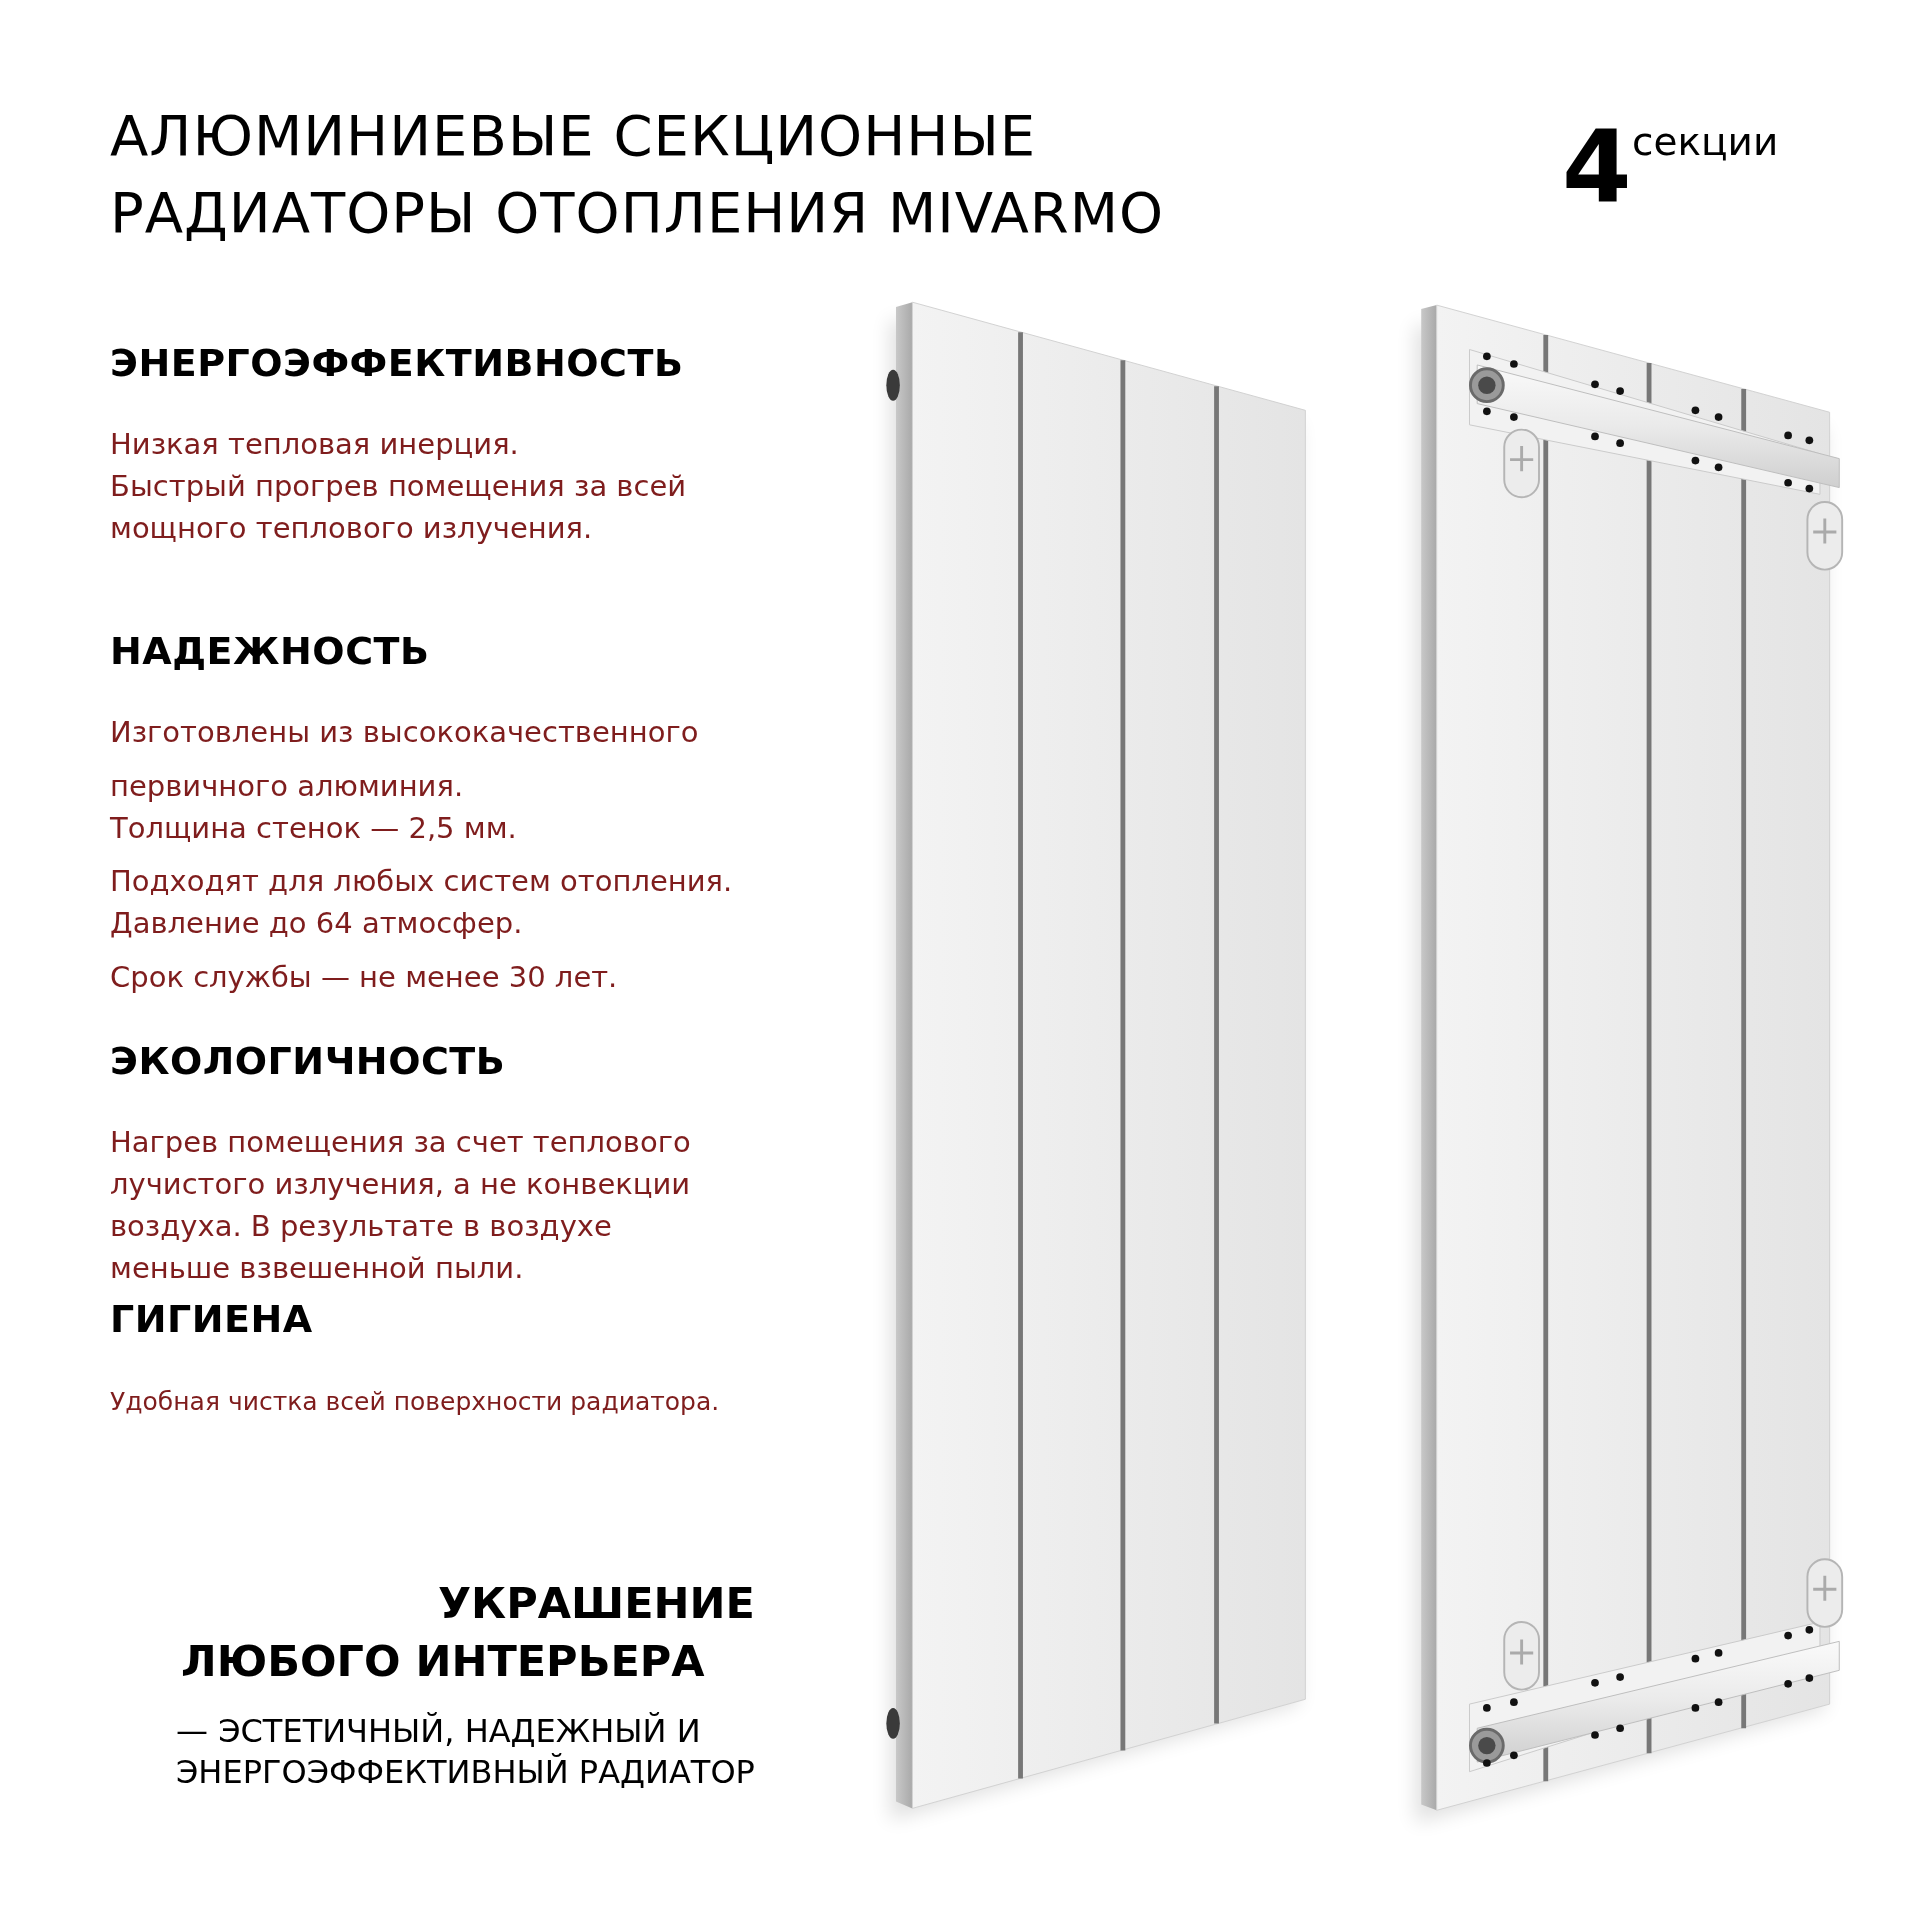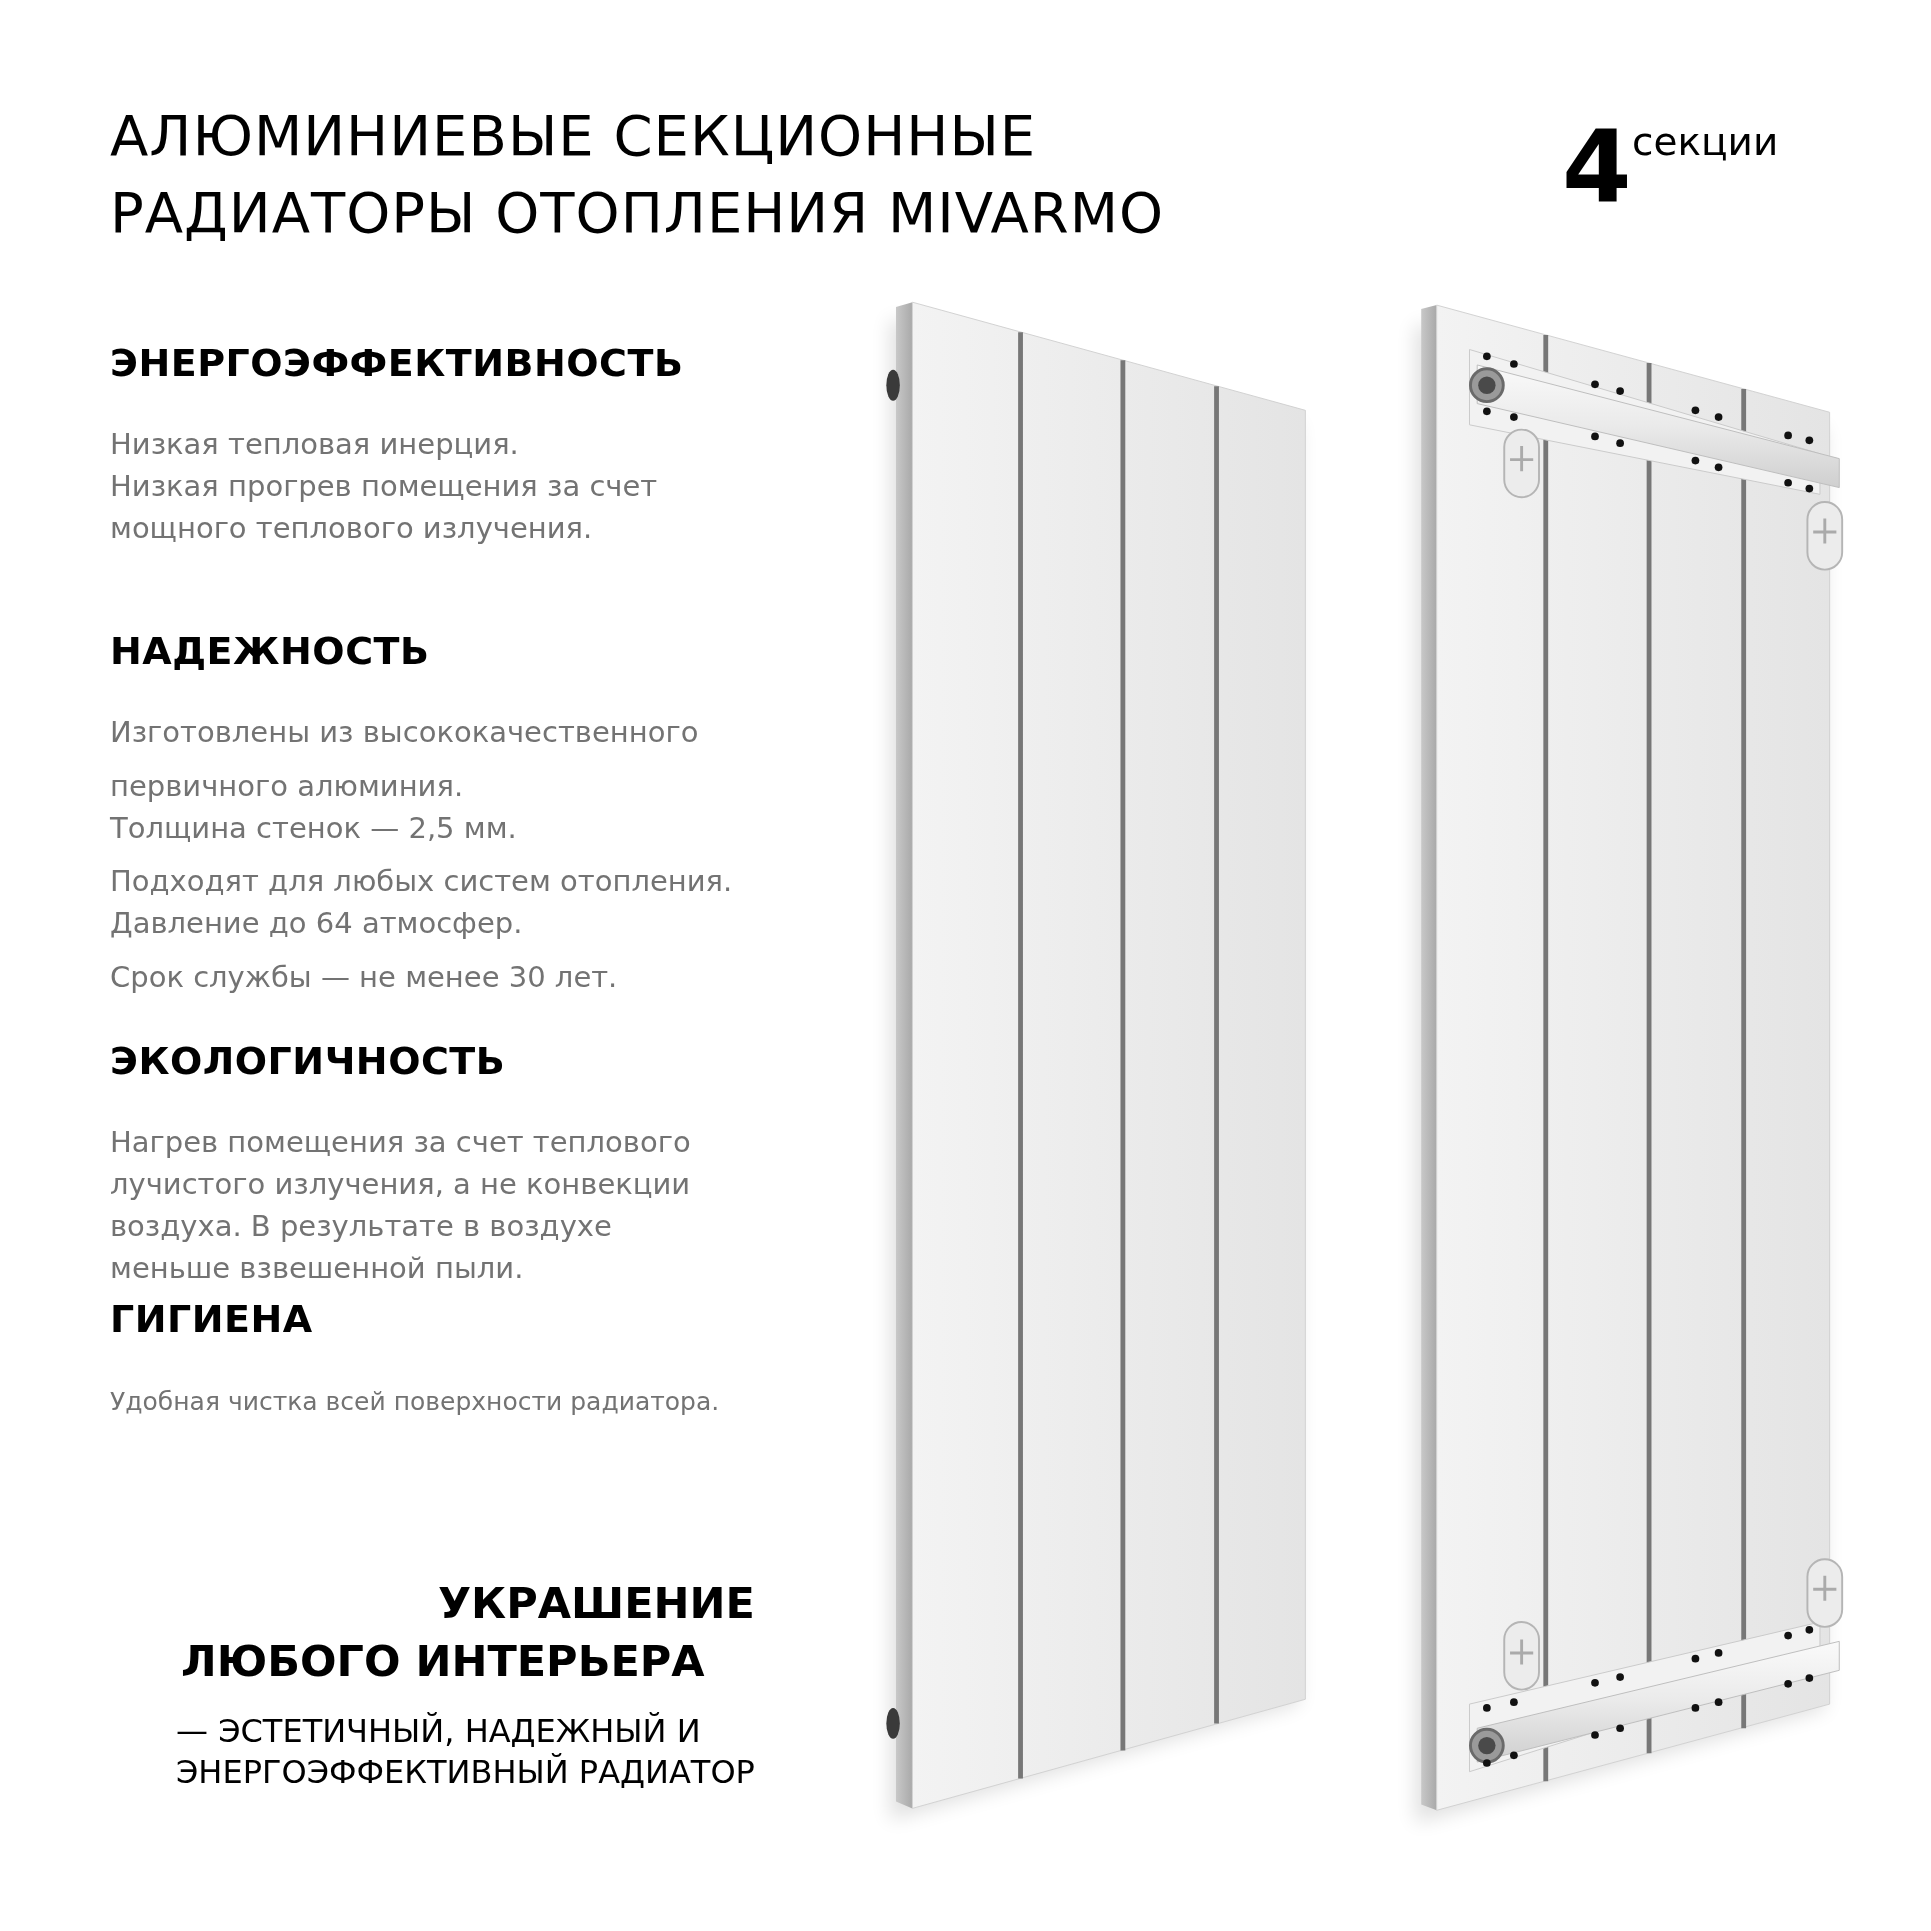--- a/index.html
+++ b/index.html
@@ -11,21 +11,21 @@
     .title span { display: block; white-space: nowrap; }
     .sections-badge { position: absolute; left: 1562px; top: 114px; }
     .sections-num { position: absolute; left: 0; top: 0; font-family: "DejaVu Sans", sans-serif;
                     font-weight: 700; font-size: 100px; line-height: 106px; }
     .sections-word { position: absolute; left: 70px; top: 3.9px; font-family: "DejaVu Sans", sans-serif;
                      font-size: 39px; line-height: 48px; white-space: nowrap; }
     .feature { position: absolute; left: 110px; }
     .feature h2 { margin: 0; font-family: "DejaVu Sans", sans-serif; font-weight: 700;
                   font-size: 38px; line-height: 46px; letter-spacing: 0.5px; white-space: nowrap; }
     .feature p { margin: 0; font-family: "DejaVu Sans", sans-serif; font-weight: 400;
-                 font-size: 29px; line-height: 42px; white-space: nowrap; color: #737373; }
+                 font-size: 29px; line-height: 42px; white-space: nowrap; color: #7f1d1d; }
     .feature p.small { font-size: 25px; }
     .f1 { top: 340px; } .f1 p { margin-top: 37px; }
     .f2 { top: 628px; } .f2 p { margin-top: 37px; }
     .f3 { top: 1038px; } .f3 p { margin-top: 37px; }
     .f4 { top: 1296px; } .f4 p { margin-top: 39px; }
     .decor { position: absolute; left: 110px; top: 1574px; }
     .decor .l1 { margin: 0; font-family: "DejaVu Sans", sans-serif; font-weight: 700;
                  font-size: 43px; line-height: 58px; white-space: nowrap; text-align: right; }
     .decor .l2 { margin: 0 0 0 71px; font-family: "DejaVu Sans", sans-serif; font-weight: 700;
                  font-size: 43px; line-height: 58px; white-space: nowrap; }
@@ -42,21 +42,21 @@
 </h1>
 
 <div class="sections-badge">
   <span class="sections-num">4</span>
   <span class="sections-word">секции</span>
 </div>
 
 <div class="feature f1">
   <h2>ЭНЕРГОЭФФЕКТИВНОСТЬ</h2>
   <p>Низкая тепловая инерция.</p>
-  <p style="margin-top:0">Низкая прогрев помещения за счет</p>
+  <p style="margin-top:0">Быстрый прогрев помещения за всей</p>
   <p style="margin-top:0">мощного теплового излучения.</p>
 </div>
 
 <div class="feature f2">
   <h2>НАДЕЖНОСТЬ</h2>
   <p>Изготовлены из высококачественного</p>
   <p style="margin-top:12px">первичного алюминия.</p>
   <p style="margin-top:0">Толщина стенок — 2,5 мм.</p>
   <p style="margin-top:11px">Подходят для любых систем отопления.</p>
   <p style="margin-top:0">Давление до 64 атмосфер.</p>

